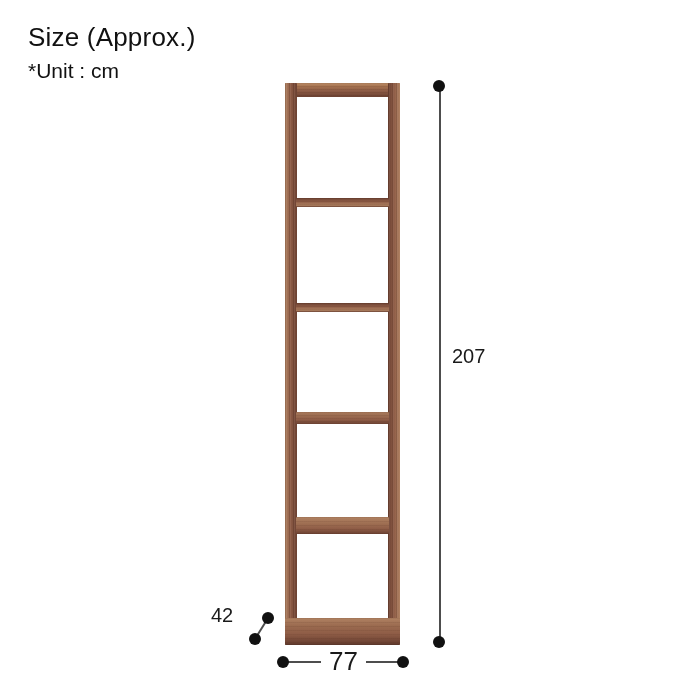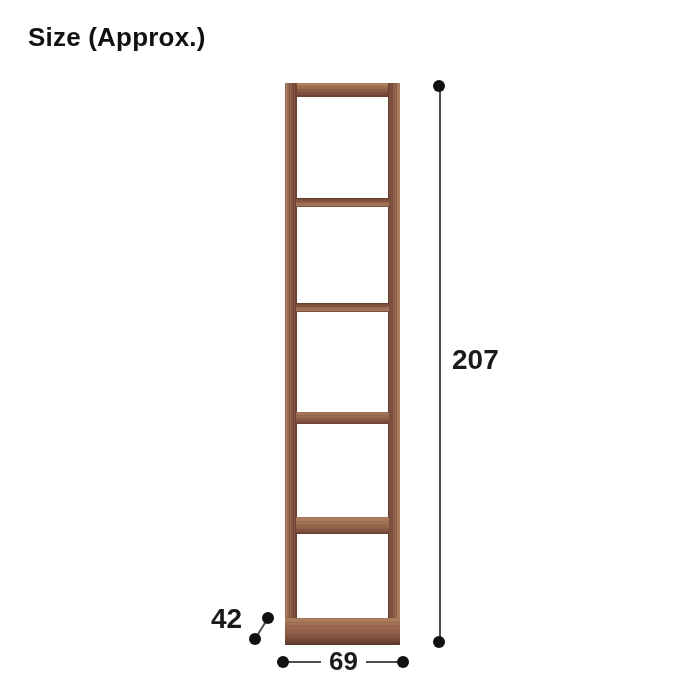--- a/index.html
+++ b/index.html
@@ -15,21 +15,20 @@
   }
   * { margin: 0; padding: 0; box-sizing: border-box; }
   html, body { background: var(--background); }
   .stage {
     position: relative;
     width: 700px;
     height: 700px;
     background: var(--background);
     font-family: "Liberation Sans", sans-serif;
     overflow: hidden;
-    font-weight: bold;
   }
   .title {
     position: absolute;
     left: 28px; top: 22px;
     font-size: 26px;
     color: var(--text);
     letter-spacing: 0.2px;
   }
   .unit-note {
     position: absolute;
@@ -123,21 +122,21 @@
   }
   .dot {
     position: absolute;
     width: 12px; height: 12px;
     border-radius: 50%;
     background: var(--dimension-dot);
   }
   .dim-label {
     position: absolute;
     color: var(--dimension-text);
-    font-size: 28px;
+    font-size: 20px;
     line-height: 1;
     white-space: nowrap;
     text-align: right;
   }
   .dim-label.height { left: 452px; top: 346px; }
   .dim-label.depth  { left: 211px; top: 605px; }
   .width-label-wrap {
     position: absolute;
     left: 283px; top: 648px;
     width: 121px;
@@ -151,20 +150,21 @@
     font-size: 26px;
     line-height: 1.05;
   }
 </style>
 </head>
 <body>
 
 <div class="stage">
 
   <div class="title">Size (Approx.)</div>
+  <div class="unit-note">*Unit : cm</div>
 
   <div class="shelf">
     <div class="beam top"></div>
     <div class="post left"></div>
     <div class="post right"></div>
     <div class="board b1"></div>
     <div class="board b2"></div>
     <div class="board b3"></div>
     <div class="board b4"></div>
     <div class="beam bottom"></div>
@@ -172,21 +172,21 @@
 
   <div class="dim-line vertical"></div>
   <div class="dot" style="left:433px; top:80px;"></div>
   <div class="dot" style="left:433px; top:636px;"></div>
   <div class="dim-label height">207</div>
 
   <div class="dim-line horizontal"></div>
   <div class="dot" style="left:277px; top:656px;"></div>
   <div class="dot" style="left:397px; top:656px;"></div>
   <div class="width-label-wrap">
-    <span>69</span>
+    <span>77</span>
   </div>
 
   <div class="dim-line diagonal"></div>
   <div class="dot" style="left:262px; top:612px;"></div>
   <div class="dot" style="left:249px; top:633px;"></div>
   <div class="dim-label depth">42</div>
 
 </div>
 
 </body></html>

